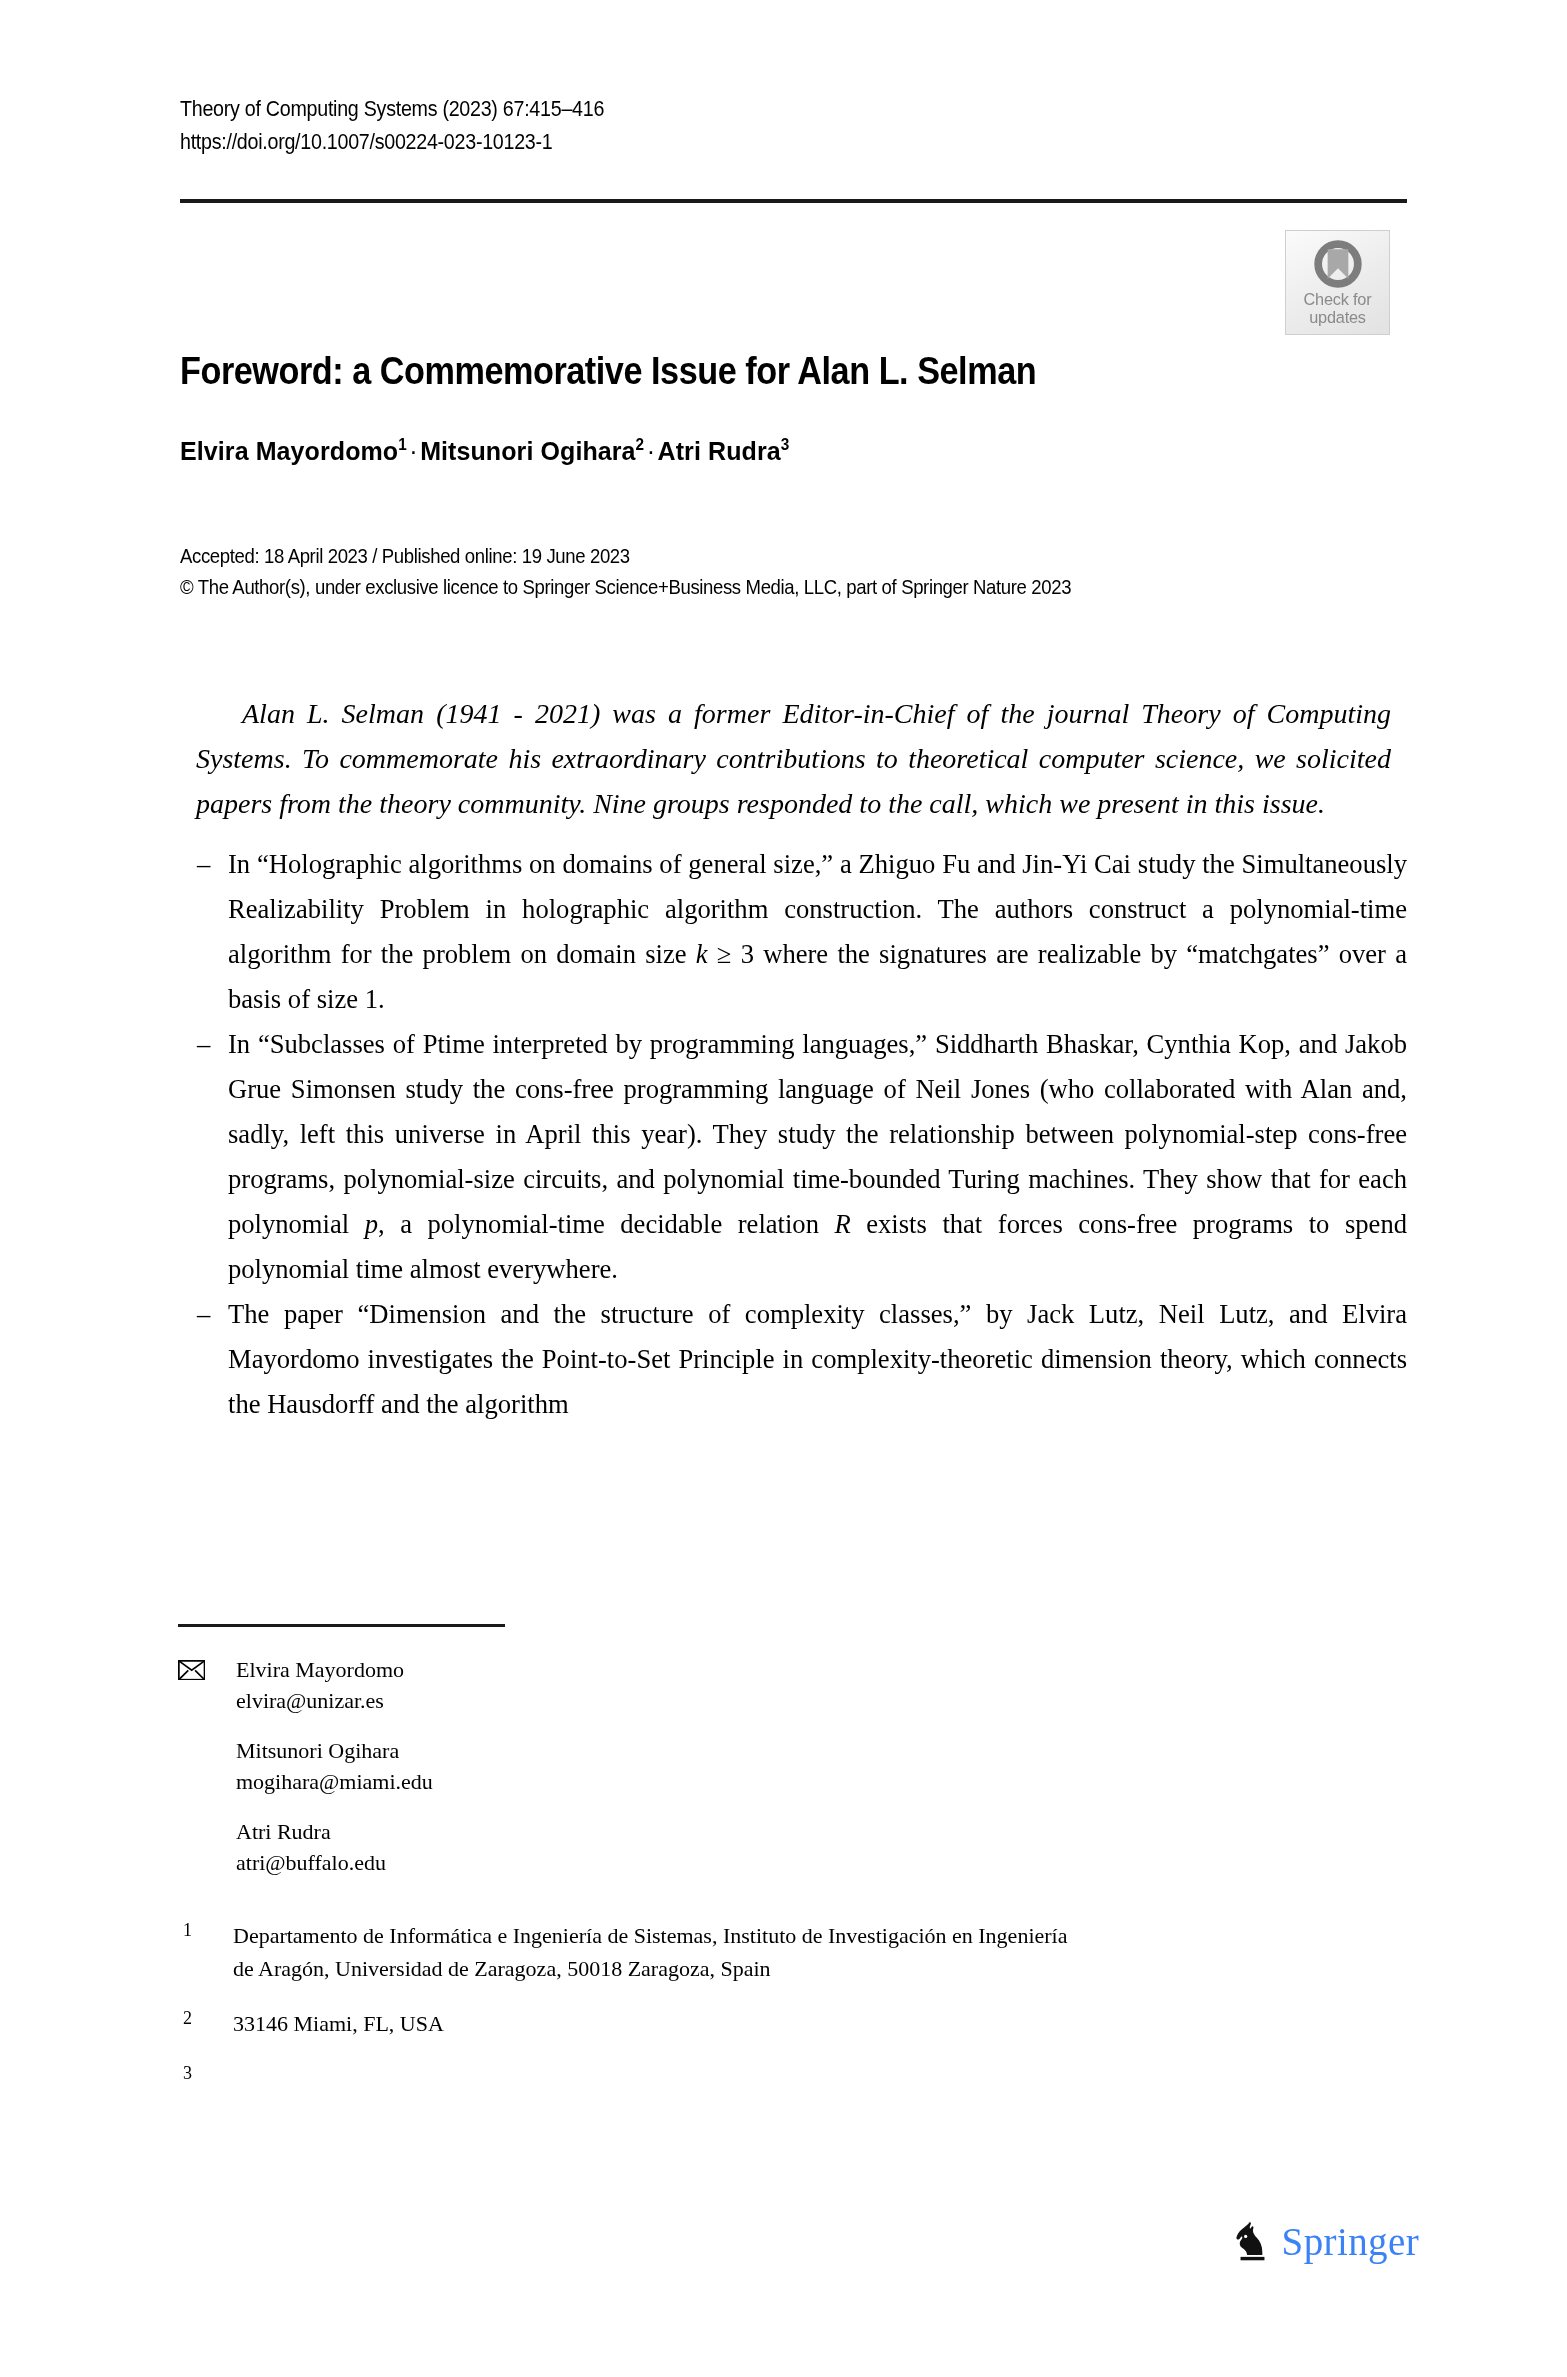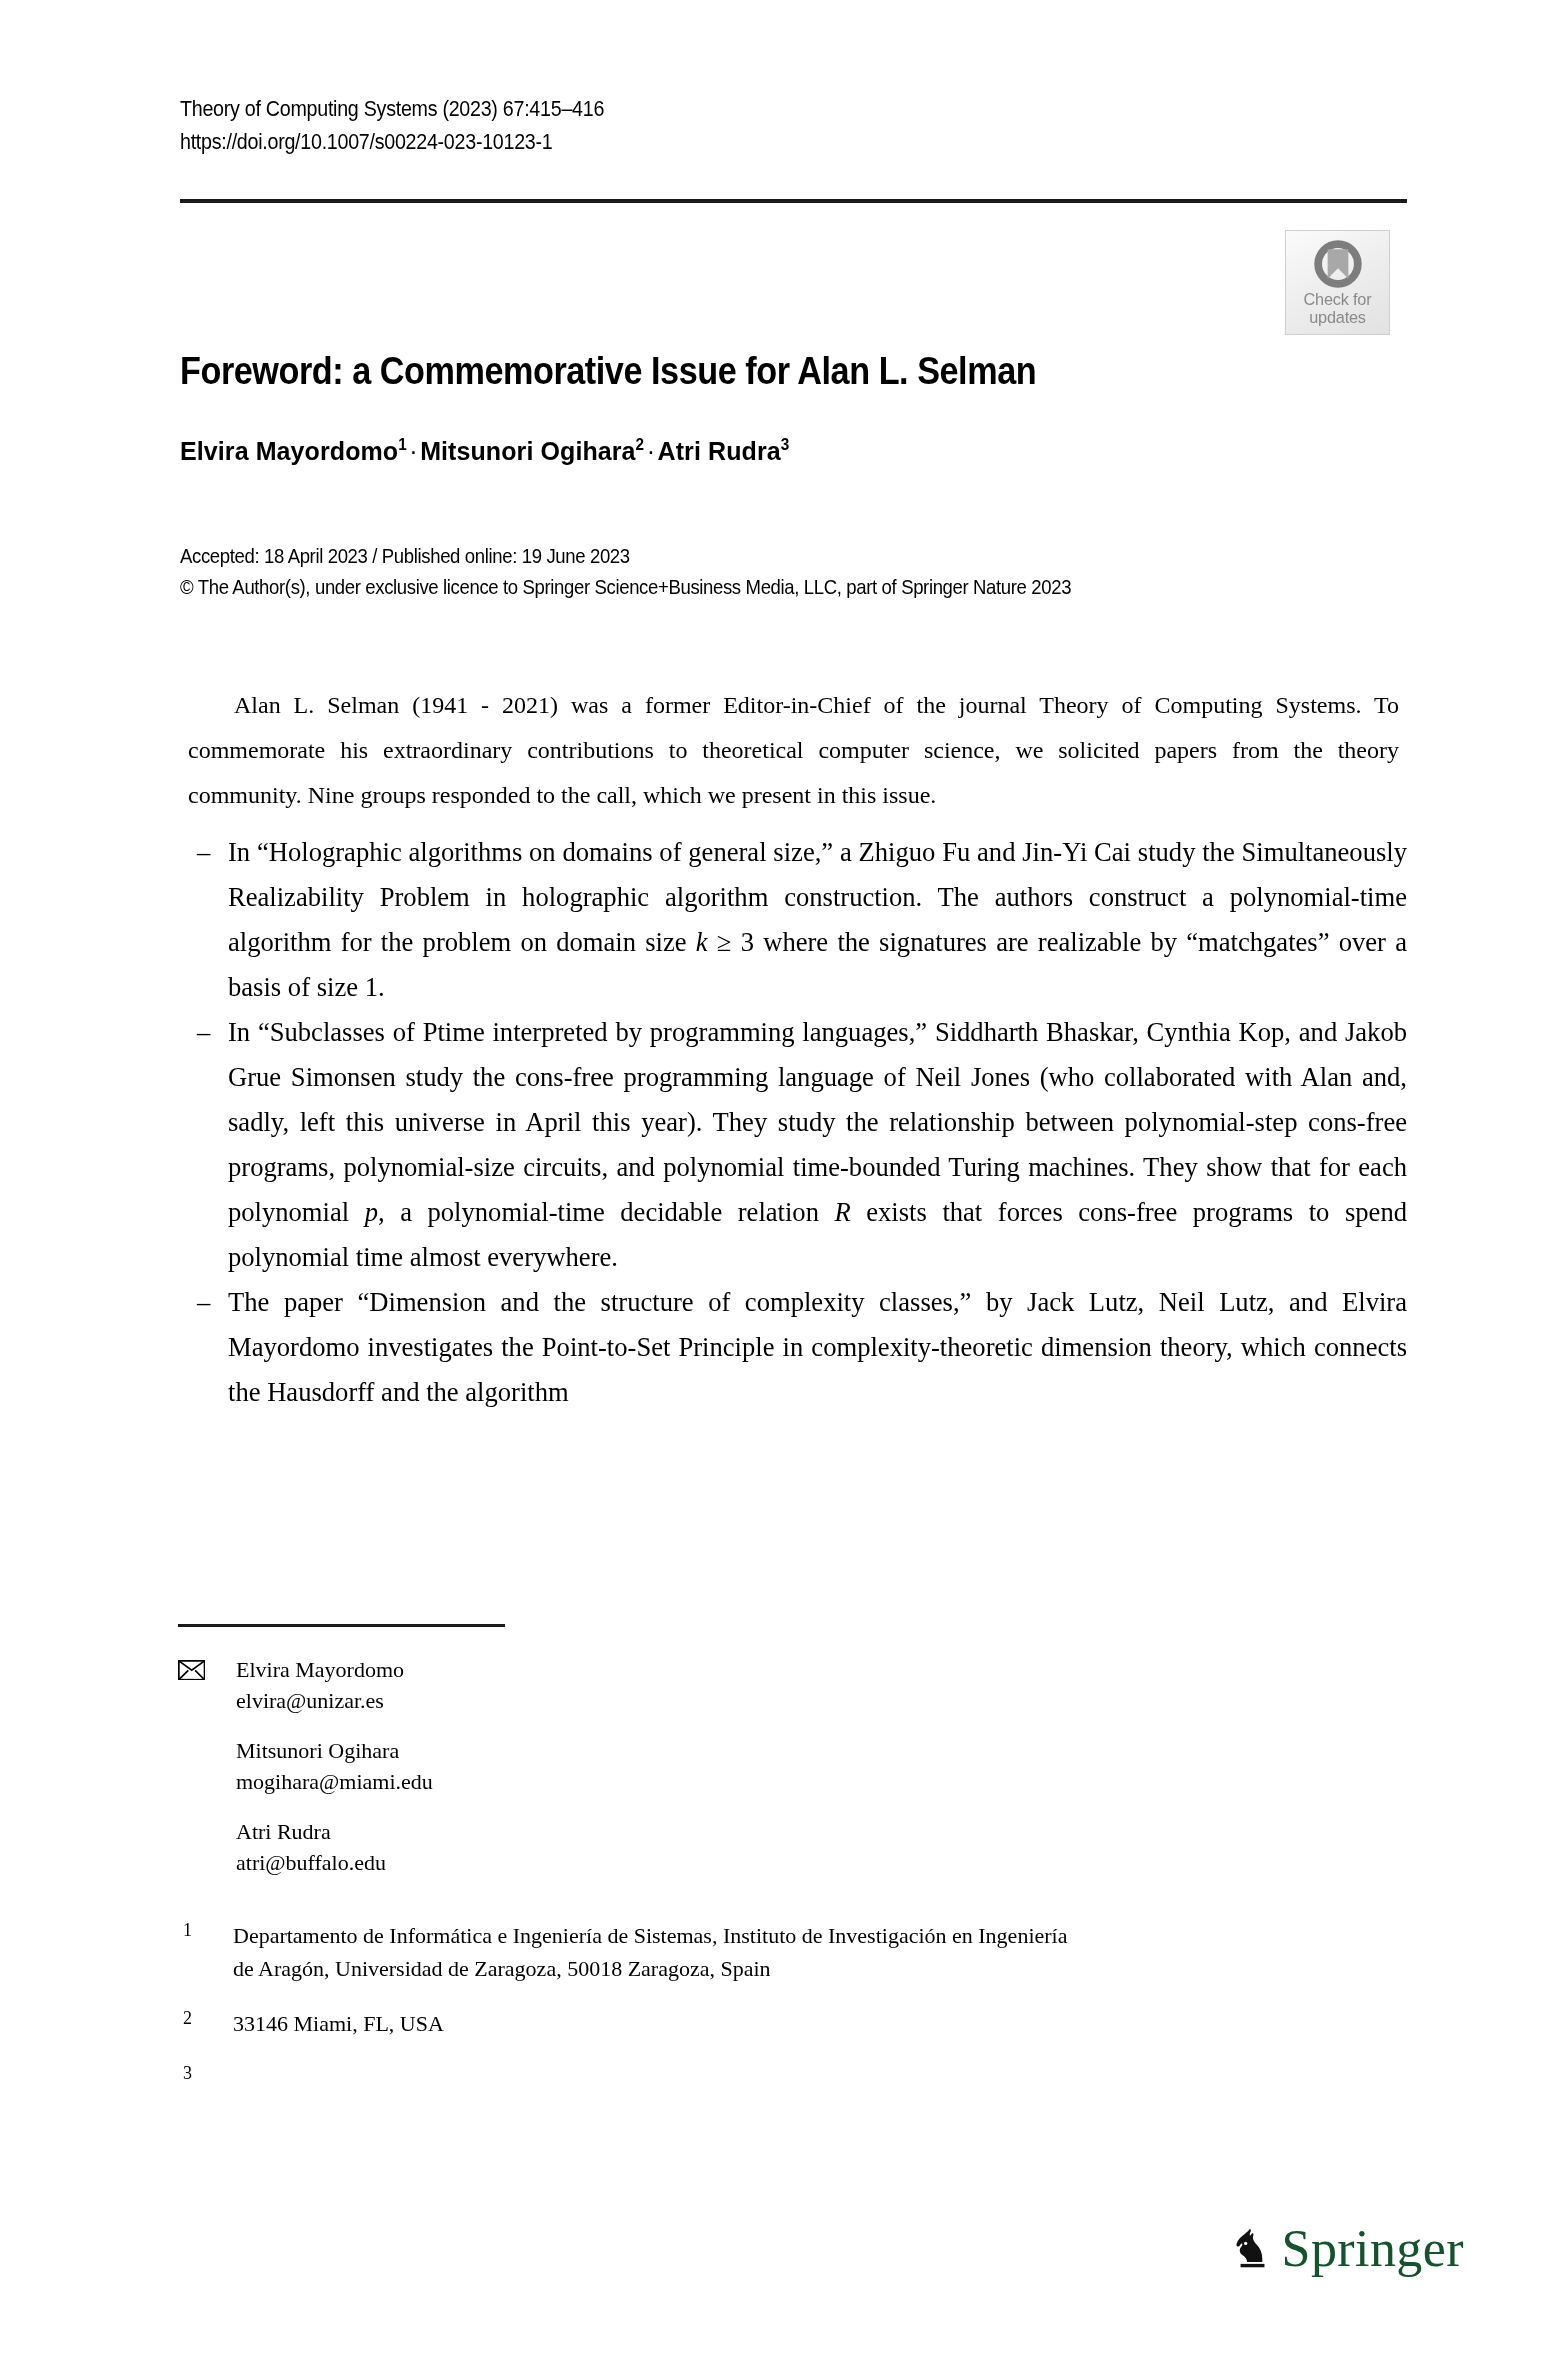--- a/index.html
+++ b/index.html
@@ -134,26 +134,27 @@
   .pubinfo div { white-space: nowrap; }
 
   
   .body-block {
     position: absolute;
     left: 180px;
     top: 675px;
     width: 1227px;
   }
   .body-para {
-    font-size: 24px;
+    font-size: 28px;
     line-height: 45px;
     text-align: justify;
     text-indent: 46px;
-    margin: 8px;
+    margin: 16px;
     hyphens: none;
+    font-style: italic;
   }
 
   .bullet-list {
     margin: 12px 0 0 0;
     padding: 0;
     list-style: none;
   }
   .bullet-item {
     position: relative;
     padding-left: 48px;
@@ -235,23 +236,23 @@
     display: flex;
     align-items: center;
     gap: 8.6px;
   }
   .springer-knight {
     width: 41px;
     height: 45px;
   }
   .springer-word {
     font-family: "Liberation Serif", "DejaVu Serif", serif;
-    font-size: 52px;
+    font-size: 39px;
     letter-spacing: 0.4px;
-    color: #14532d;
+    color: #3b82f6;
   }
 </style>
 </head>
 <body>
 
 <div class="page">
 
   <div class="journal-header">
     <div>Theory of Computing Systems (2023) 67:415–416</div>
     <div>https://doi.org/10.1007/s00224-023-10123-1</div>

